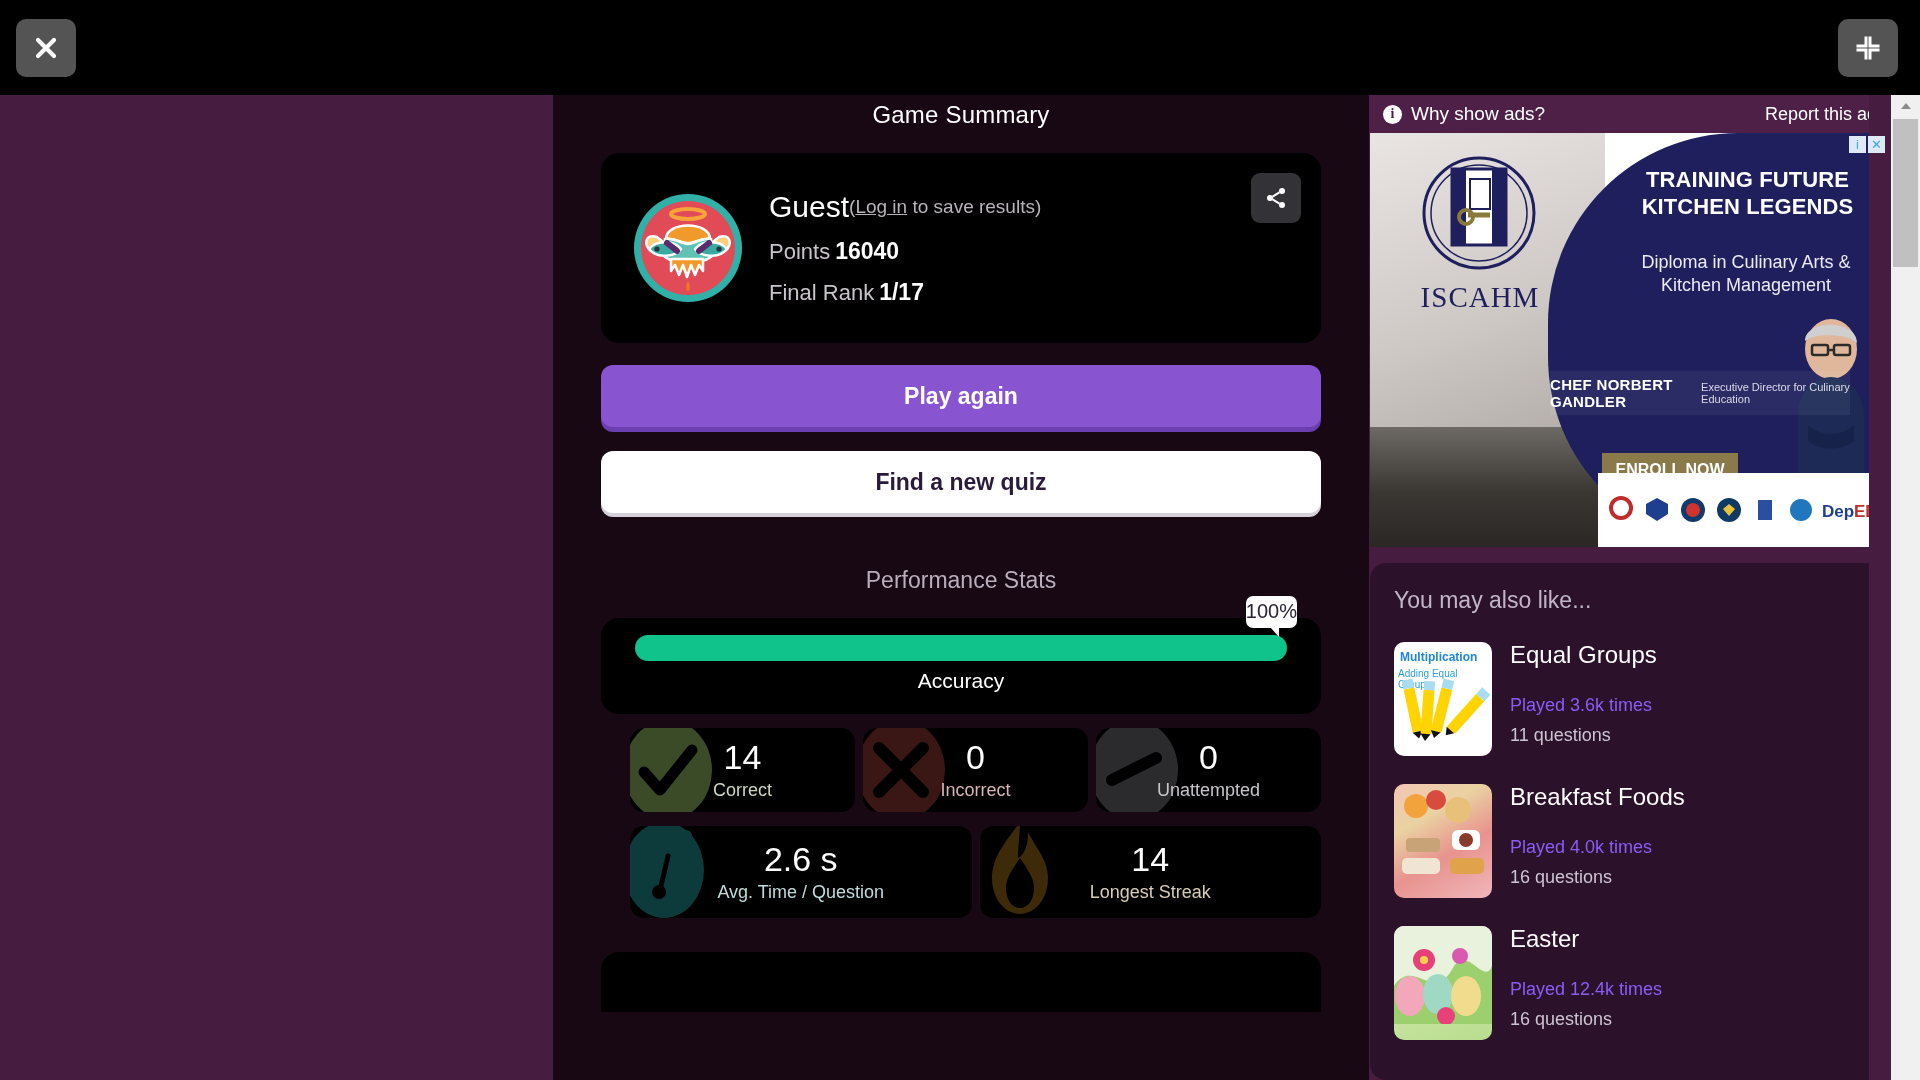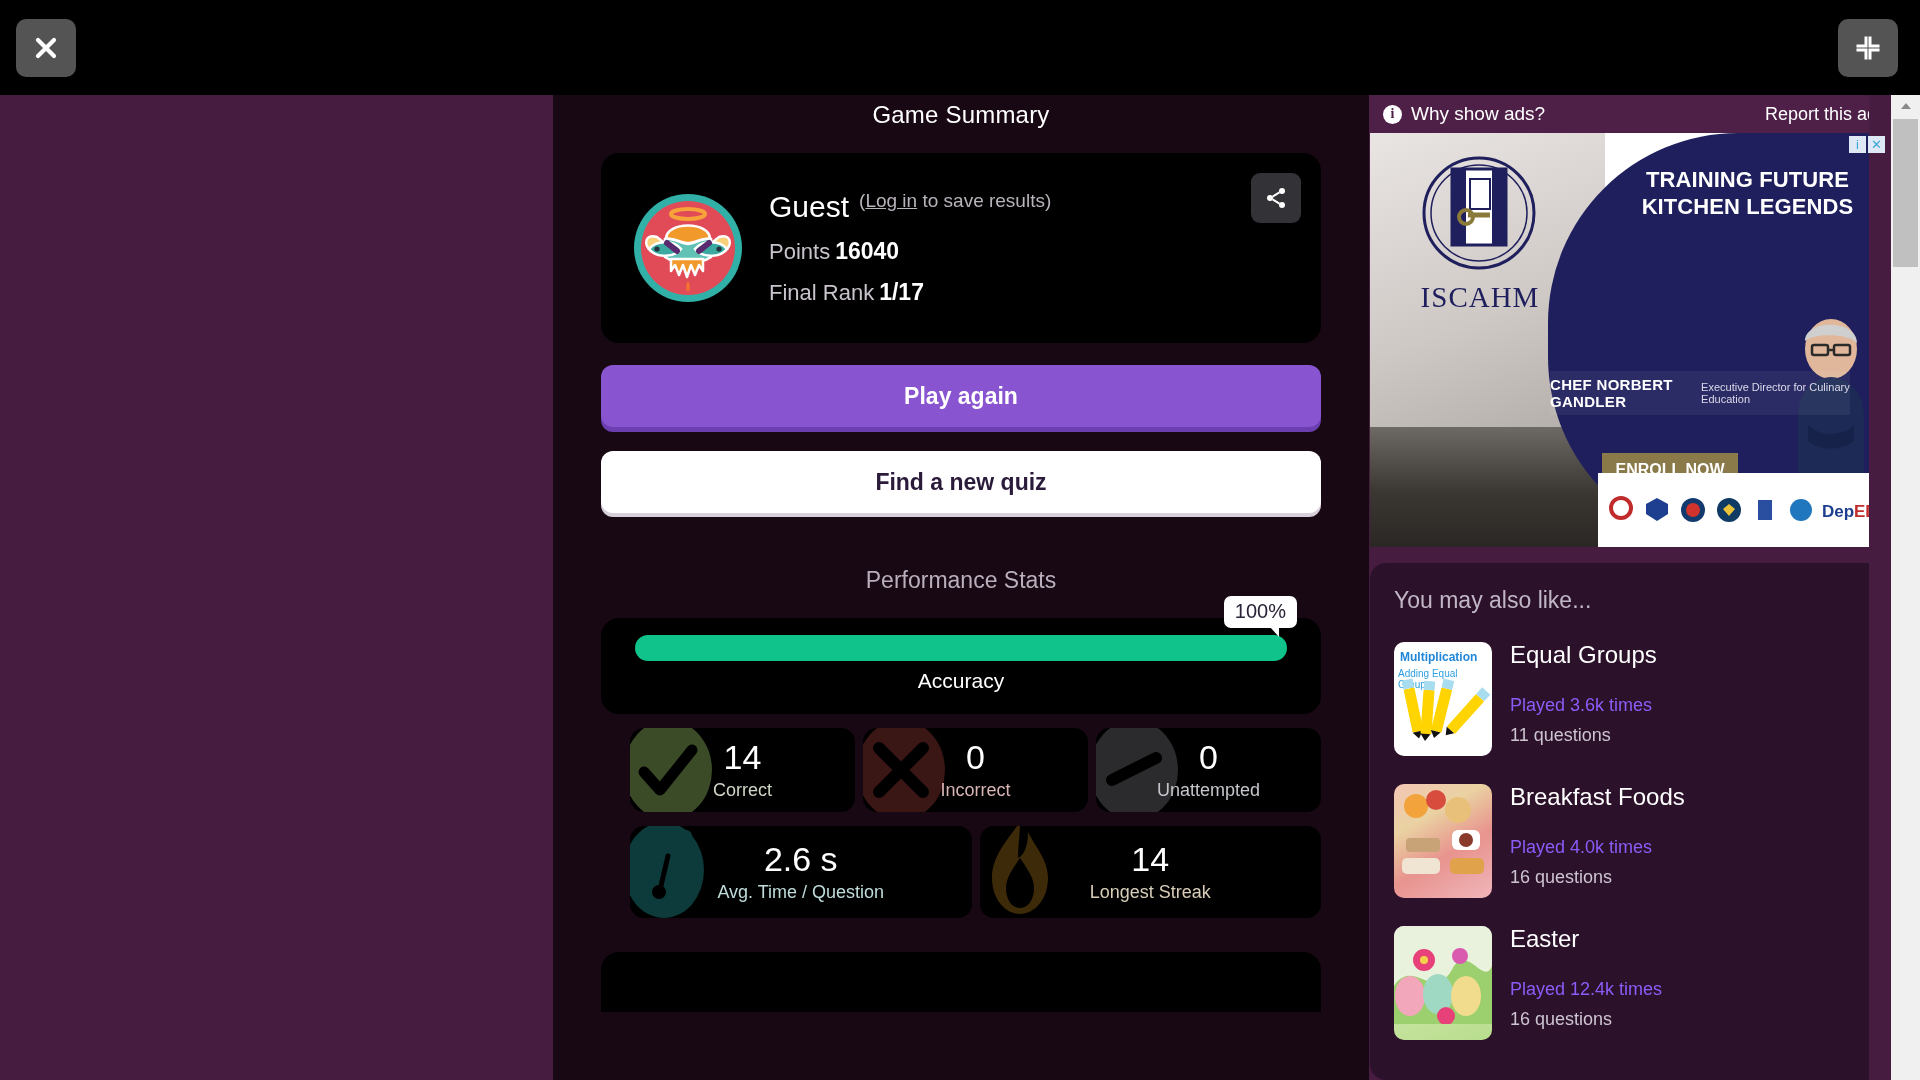--- a/index.html
+++ b/index.html
@@ -56,21 +56,21 @@
 
   .summary-card{
     margin-top:24px; height:190px;
     display:flex; align-items:center; padding-left:32px;
   }
   .avatar{
     width:110px; height:110px; border-radius:50%;
     flex:0 0 110px; position:relative; overflow:hidden;
   }
   .summary-info{ margin-left:26px; }
-  .sum-row-1{ display:flex; align-items:flex-start; gap:10px; }
+  .sum-row-1{ display:flex; align-items:center; }
   .guest-name{ font-size:30px; color:#fff; font-weight:400; }
   .login-note{ font-size:19px; color:#b9b3bb; }
   .login-note u{ text-decoration:underline; cursor:pointer; }
   .sum-row{ margin-top:14px; font-size:22px; color:#c9c3cb; }
   .sum-row b{ color:#fff; font-weight:700; font-size:23px; margin-left:5px; }
 
   .share-btn{
     position:absolute; right:20px; top:20px;
     width:50px; height:50px; background:#333237; border-radius:9px;
     display:flex; align-items:center; justify-content:center; cursor:pointer;
@@ -107,21 +107,21 @@
   }
   .acc-fill{
     height:26px; background:#0fc38a; border-radius:14px;
   }
   .acc-label{
     margin-top:8px; font-size:21px; color:#fff;
   }
   .acc-bubble{
     position:absolute; right:-10px; top:-39px;
     background:#fff; color:#2b2337; font-size:20px;
-    padding:4px 11px 5px; border-radius:7px; font-weight:400;
+    padding:4px 0 5px; border-radius:7px; font-weight:400;
   }
   .acc-bubble:after{
     content:""; position:absolute; right:18px; bottom:-9px;
     border-left:9px solid transparent; border-right:0 solid transparent;
     border-top:10px solid #fff;
   }
 
   .stat-row{ width:720px; display:flex; gap:8px; margin-top:14px;padding-left:29px; }
   .stat{
     flex:1; height:84px; background:#000; border-radius:14px;
@@ -436,20 +436,21 @@
           <rect x="52" y="24" width="20" height="30" fill="#fff" stroke="#1e1f5c" stroke-width="2"></rect>
           <path d="M50 60 L72 60" stroke="#8a7a3a" stroke-width="5"></path>
           <circle cx="48" cy="62" r="7" fill="none" stroke="#8a7a3a" stroke-width="4"></circle>
         </svg>
         <div class="iscahm-word">ISCAHM</div>
         <div class="food-photo"></div>
       </div>
 
       <div class="ad-right"></div>
       <div class="ad-headline">TRAINING FUTURE KITCHEN LEGENDS</div>
+      <div class="ad-sub">Diploma in Culinary Arts &amp; Kitchen Management</div>
 
       <svg class="chef-photo" viewBox="0 0 86 200">
         <ellipse cx="43" cy="44" rx="26" ry="30" fill="#e0b79a"></ellipse>
         <path d="M17 36 C17 14 69 14 69 38 C60 28 26 28 17 36 Z" fill="#cfcfcf"></path>
         <rect x="24" y="40" width="16" height="10" rx="2" fill="none" stroke="#2b2b2b" stroke-width="2.5"></rect>
         <rect x="46" y="40" width="16" height="10" rx="2" fill="none" stroke="#2b2b2b" stroke-width="2.5"></rect>
         <path d="M40 45 L46 45" stroke="#2b2b2b" stroke-width="2.5"></path>
         <path d="M10 200 L10 110 C10 86 28 72 43 72 C58 72 76 86 76 110 L76 200 Z" fill="#1c2a55"></path>
         <path d="M20 120 C32 132 54 132 66 120 L66 136 C54 146 32 146 20 136 Z" fill="#16224a"></path>
       </svg>

